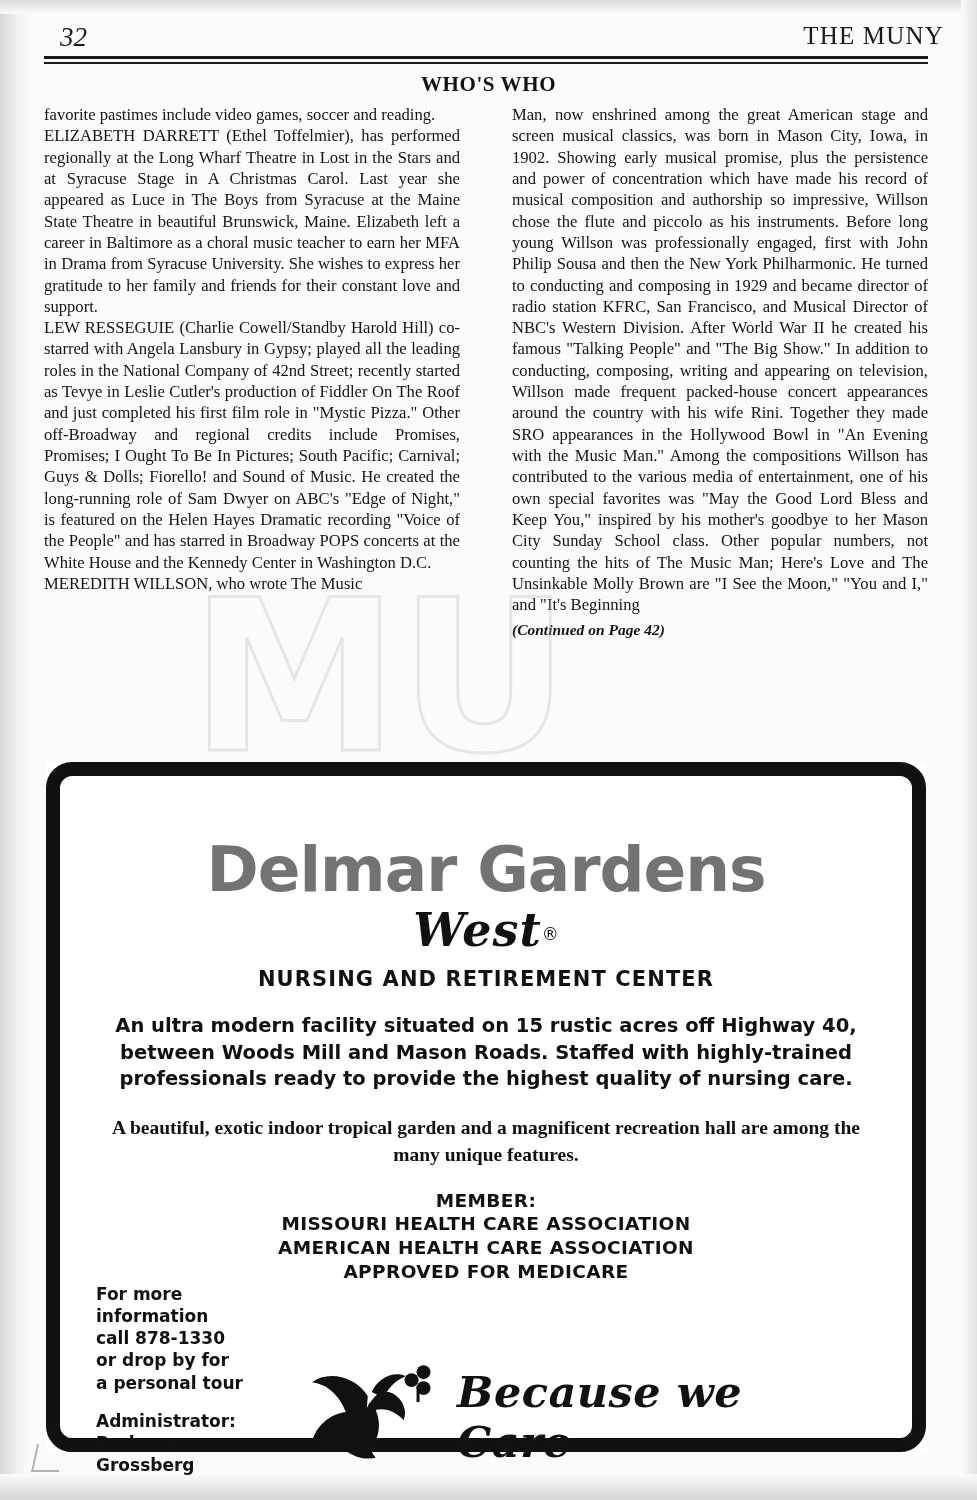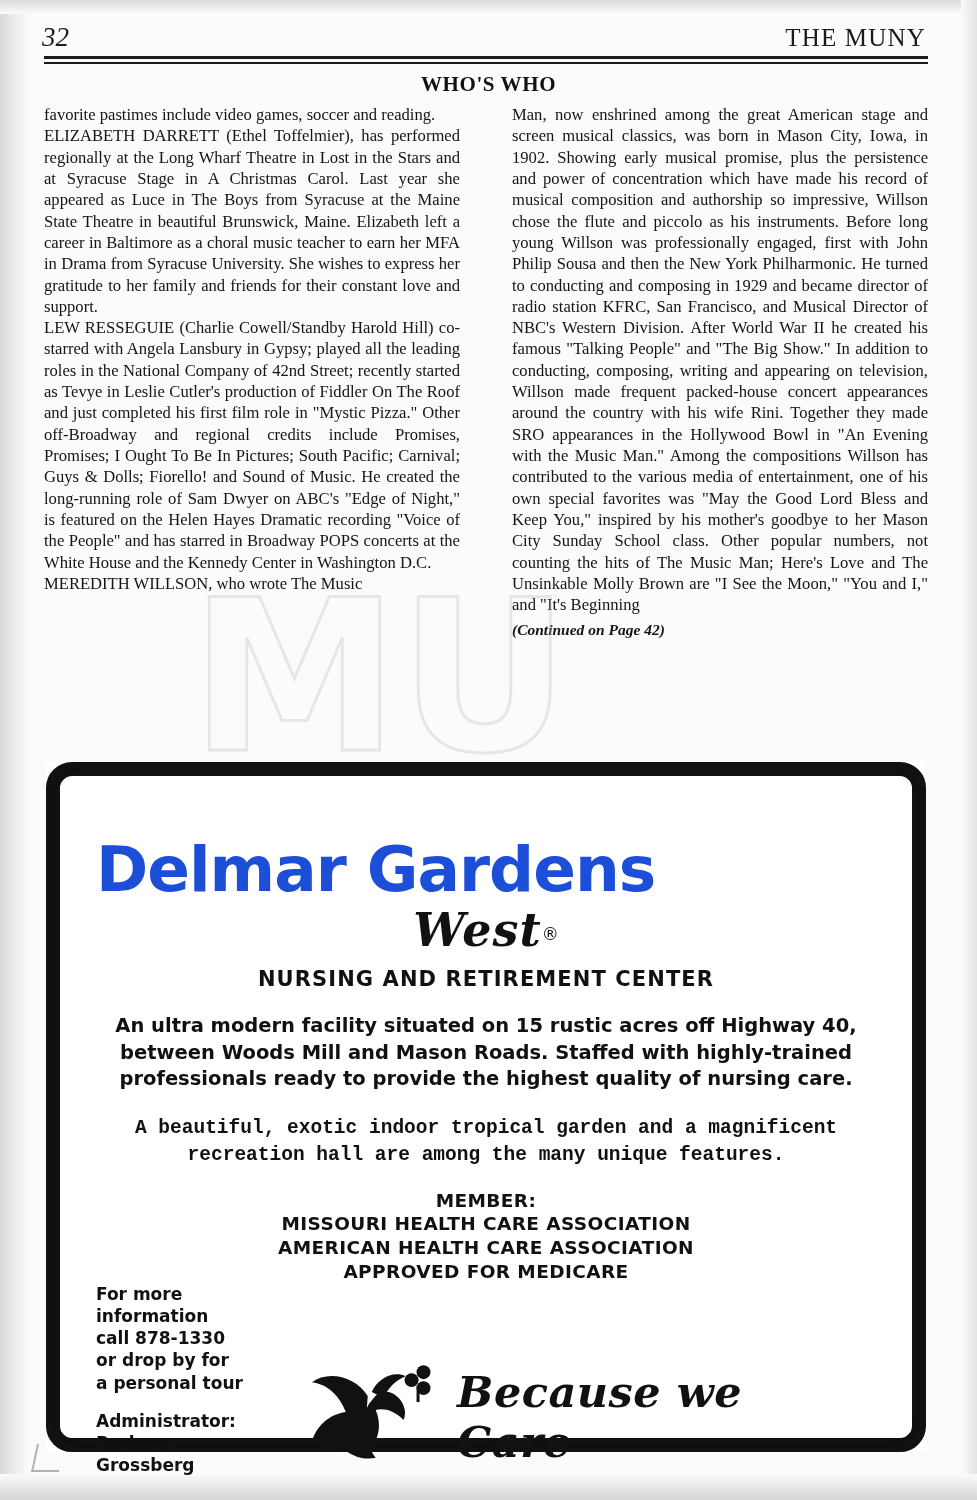--- a/index.html
+++ b/index.html
@@ -51,25 +51,25 @@
     width: 26px; height: 26px;
     border-left: 2px solid #9a9a98;
     border-bottom: 2px solid #9a9a98;
     transform: skewX(-12deg);
     opacity: .75;
   }
 
   
   .header {
     position: absolute;
-    left: 42px; top: 22px;
+    left: 60px; top: 22px;
     width: 884px;
     display: flex;
     justify-content: space-between;
-    align-items: center;
+    align-items: flex-start;
   }
   .folio {
     font-family: "Liberation Serif", serif;
     font-style: italic;
     font-size: 27px;
     color: #1a1a1a;
   }
   .running-head {
     font-family: "Liberation Serif", serif;
     font-size: 25px;
@@ -152,26 +152,27 @@
   }
   .ad-inner {
     position: relative;
     height: 100%;
     box-sizing: border-box;
     padding: 22px 34px 18px 34px;
     display: flex;
     flex-direction: column;
   }
   .ad-logo {
+    text-align: center;
     font-family: "DejaVu Sans", sans-serif;
     font-weight: bold;
     font-size: 63px;
     letter-spacing: -1px;
     line-height: 1;
-    color: #1d4ed8;
+    color: #737373;
     margin-top: 38px;
   }
   .ad-script-row {
     text-align: center;
     margin-top: 2px;
     position: relative;
   }
   .ad-script {
     font-family: "DejaVu Serif", serif;
     font-style: italic;
@@ -201,21 +202,21 @@
     font-family: "DejaVu Sans", sans-serif;
     font-weight: bold;
     font-size: 19.5px;
     line-height: 1.37;
     color: #111;
     padding: 0 14px;
   }
   .ad-body2 {
     margin-top: 22px;
     text-align: center;
-    font-family: Liberation Mono, monospace;
+    font-family: Liberation Serif, serif;
     font-weight: bold;
     font-size: 19.5px;
     line-height: 1.37;
     color: #111;
     padding: 0 6px;
   }
   .ad-member {
     margin-top: 20px;
     text-align: center;
     font-family: "DejaVu Sans", sans-serif;

